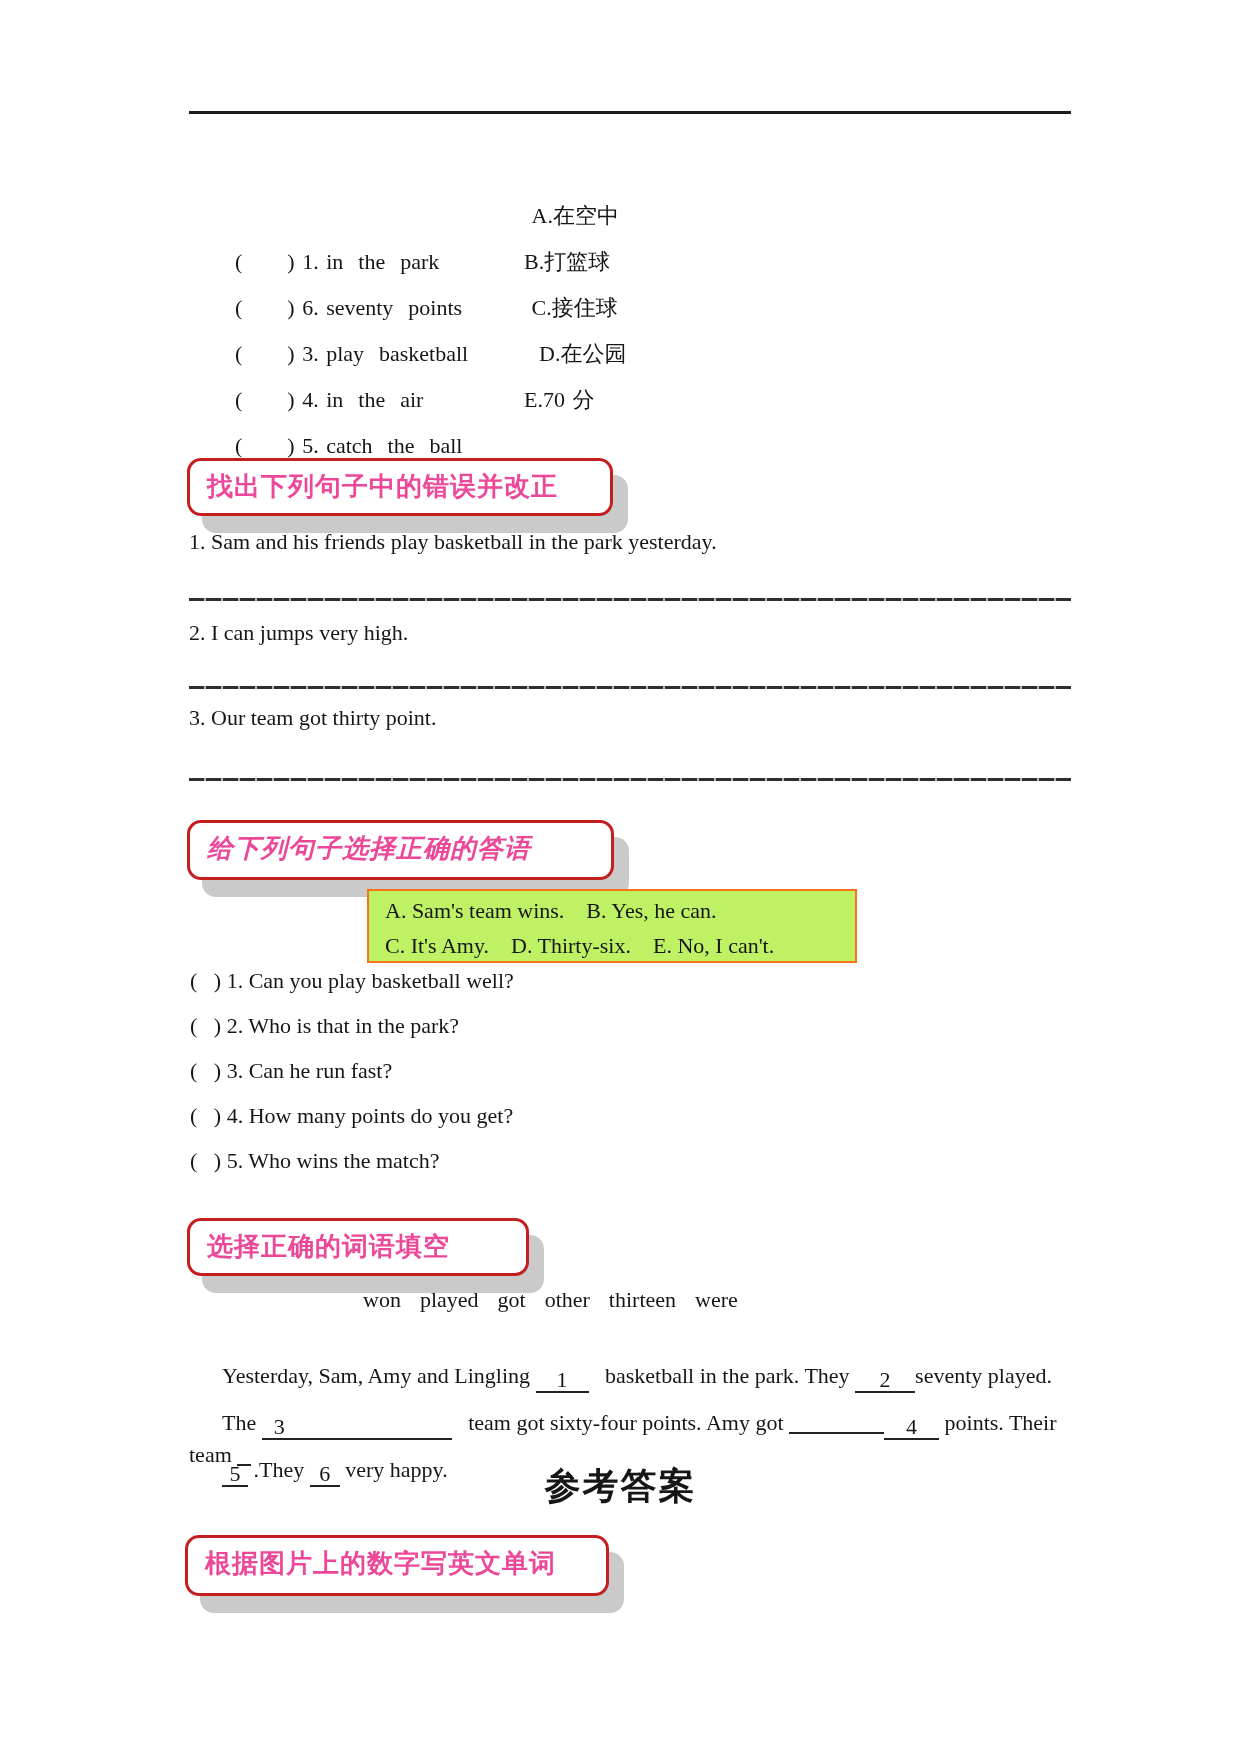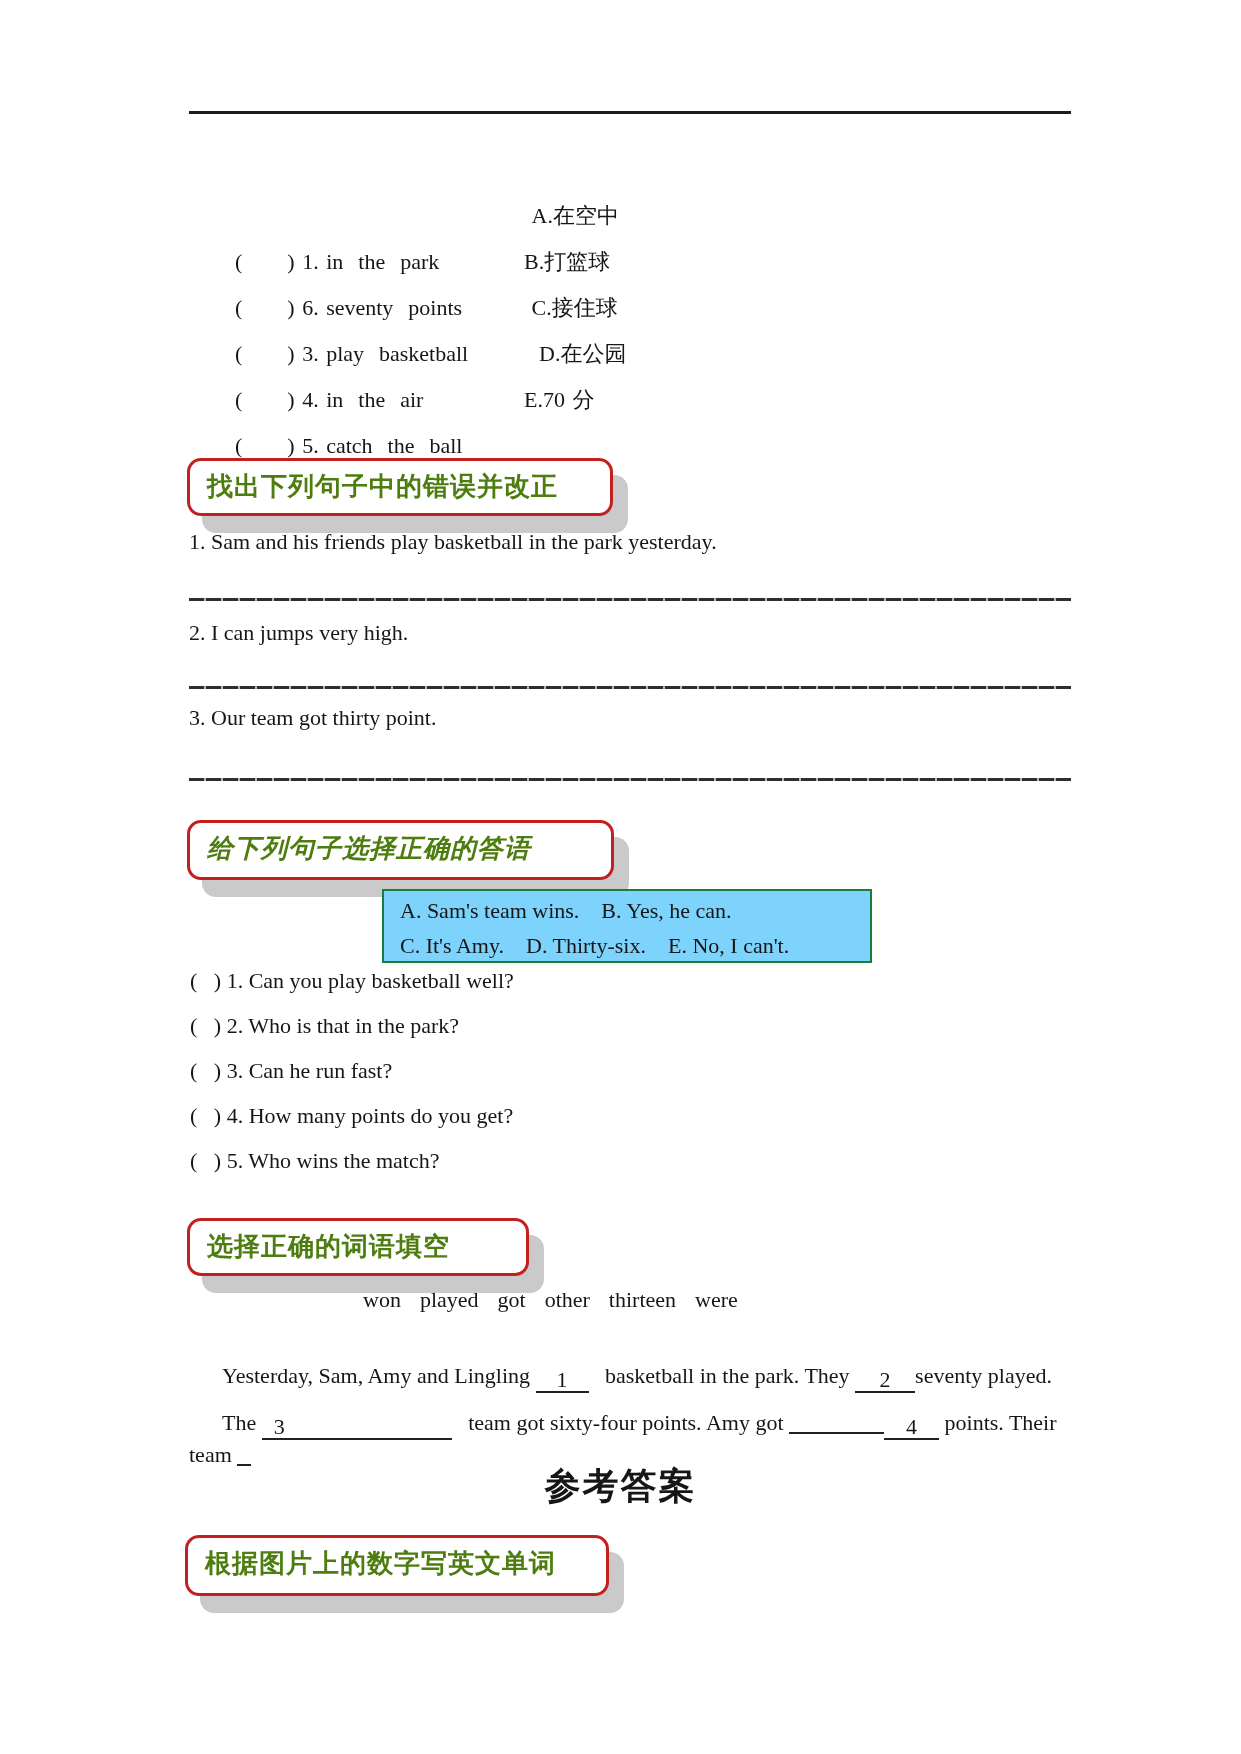--- a/index.html
+++ b/index.html
@@ -18,40 +18,40 @@
   .match-row{position:relative;height:46px;line-height:46px;font-size:22px;word-spacing:2px;white-space:pre-wrap;}
   .match-right{position:absolute;left:334px;top:0;}
 
   
   .rbox{
     background:#ffffff;border:3px solid #c41f1f;border-radius:14px;
     box-shadow:15px 17px 0 0 #cacaca;
   }
   .rbox .rt{
     margin:8px 0 0 17px;font-family:"Liberation Sans","DejaVu Sans",sans-serif;
-    font-weight:bold;font-size:26px;color:#4d7c0f;letter-spacing:1px;white-space:nowrap;
+    font-weight:bold;font-size:26px;color:#ec4899;letter-spacing:1px;white-space:nowrap;
   }
   #box-find{left:187px;top:458px;width:420px;height:52px;}
   #box-resp{left:187px;top:820px;width:421px;height:54px;font-style:italic;}
   #box-fill{left:187px;top:1218px;width:336px;height:52px;}
   #box-write{left:185px;top:1535px;width:418px;height:55px;}
 
   
   .sent{font-size:22px;line-height:26px;}
   #s1{left:189px;top:529px;}
   #s2{left:189px;top:620px;}
   #s3{left:189px;top:705px;}
   .ansline{
     left:189px;width:882px;height:3px;
     background:repeating-linear-gradient(90deg,#2e2e2e 0 15px,rgba(46,46,46,.35) 15px 17px);
   }
   #l1{top:598px;} #l2{top:686px;} #l3{top:778px;}
 
   
-  #optbox{left:382px;top:889px;width:486px;height:70px;border:2px solid #15803d;background:#7dd3fc;}
+  #optbox{left:367px;top:889px;width:486px;height:70px;border:2px solid #f97316;background:#bef264;}
   .optline{margin:4px 0 0 16px;font-size:22px;line-height:31px;white-space:pre-wrap;}
 
   
   #questions{left:190px;top:958px;width:890px;}
   .q-row{height:45px;line-height:45px;font-size:22px;white-space:pre-wrap;}
 
   
   #bank{left:363px;top:1287px;font-size:22px;word-spacing:4px;}
   #para{left:189px;top:1331px;width:895px;font-size:22px;}
   .pline{height:47px;line-height:30px;white-space:pre-wrap;}
@@ -130,20 +130,23 @@
 
   <div id="bank" class="abs pre">won  played  got  other  thirteen  were</div>
 
   <div id="para" class="abs">
     <div class="pline">
       <span class="pre">Yesterday, Sam, Amy and Lingling </span><span class="blank b1">1</span><span class="pre">   basketball in the park. They </span><span class="blank b2">2</span><span class="pre">seventy played.</span>
     </div>
     <div class="pline">
       <span class="pre">The </span><span class="blank b3">3</span><span class="pre">   team got sixty-four points. Amy got </span><span class="blank b4a"></span><span class="blank b4">4</span><span class="pre"> points. Their team </span><span class="blank b5"></span>
     </div>
+    <div class="pline">
+      <span class="blank b6">5</span><span class="pre"> .They </span><span class="blank b7">6</span><span class="pre"> very happy.</span>
+    </div>
   </div>
 
   <div id="ans-head" class="abs">参考答案</div>
 
   <div id="box-write" class="abs rbox">
     <div class="rt">根据图片上的数字写英文单词</div>
   </div>
 
 </div>
 

